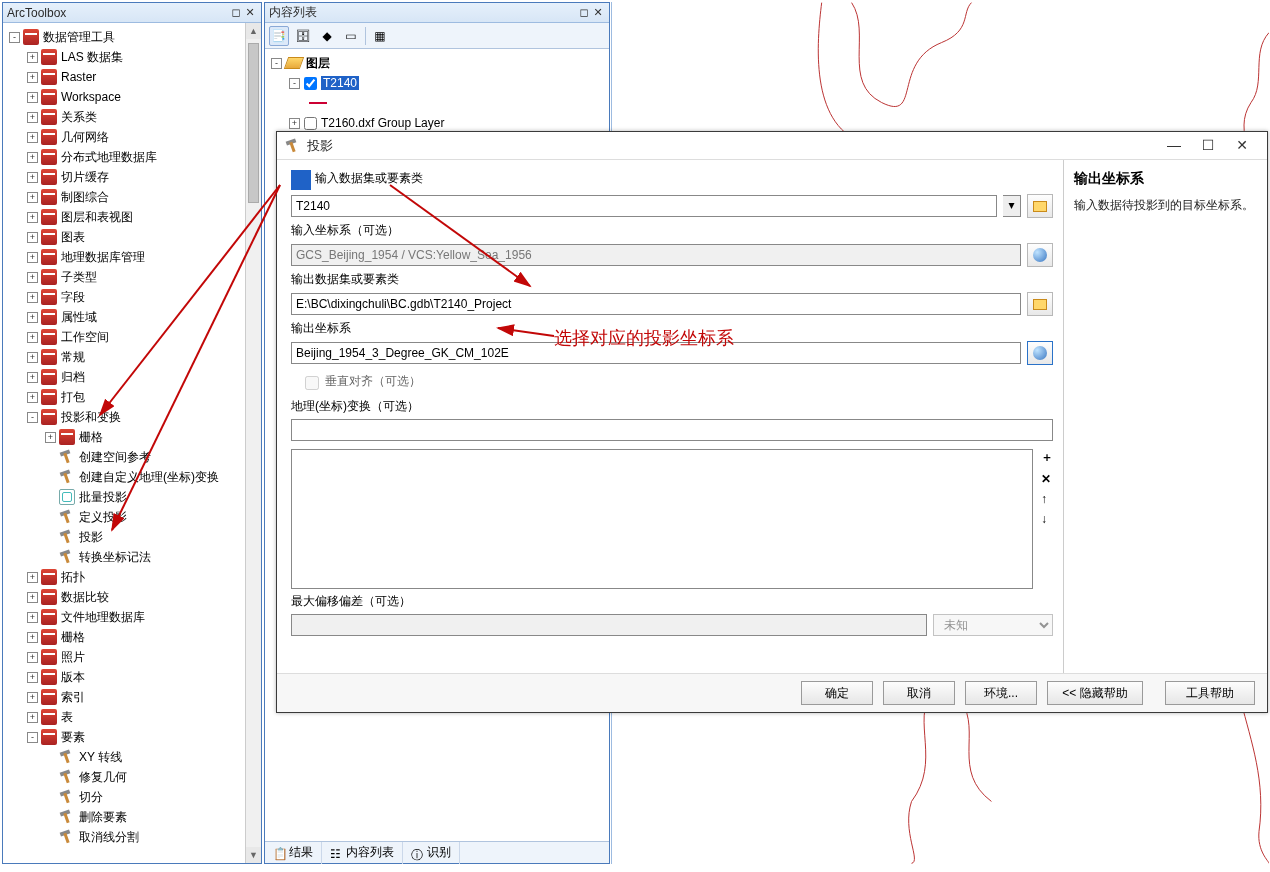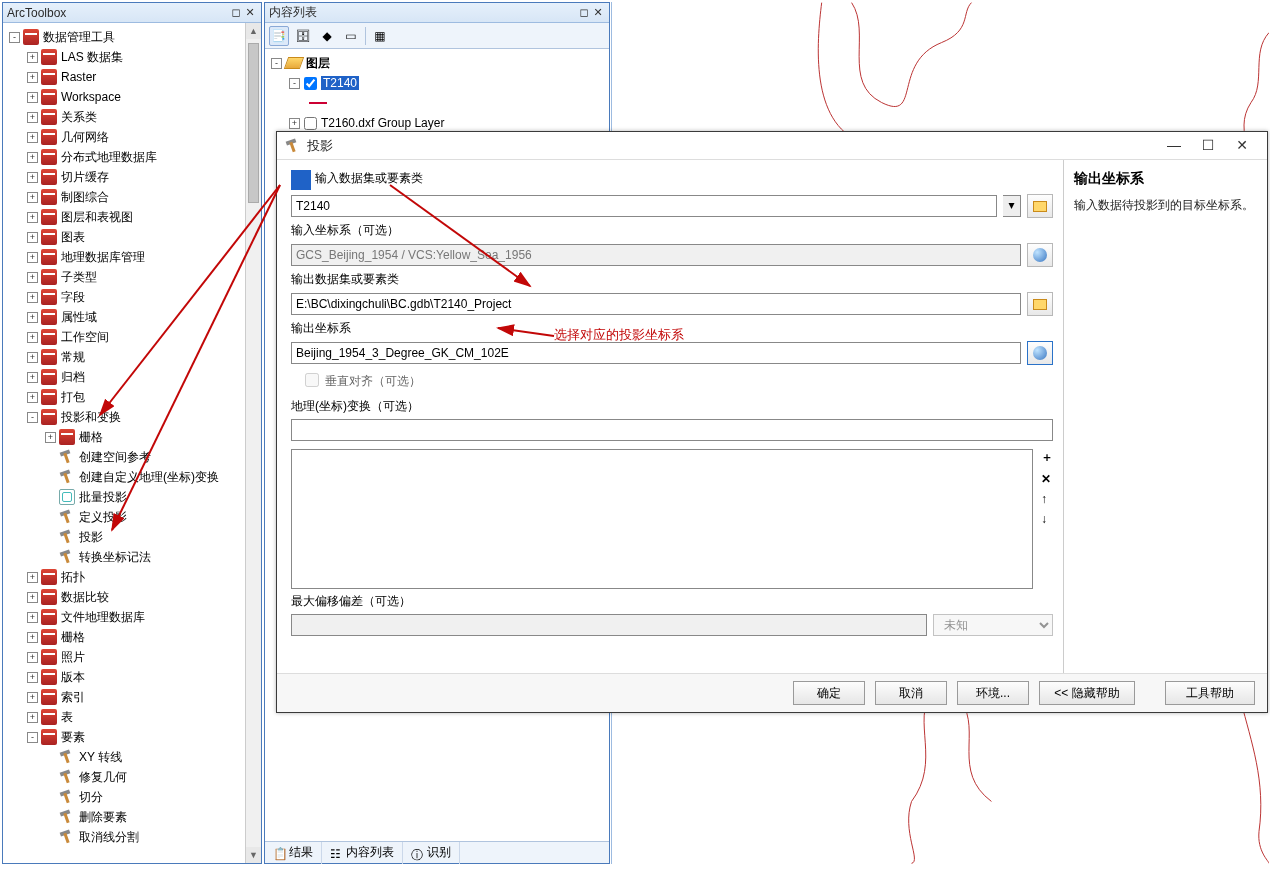--- a/index.html
+++ b/index.html
@@ -61,33 +61,33 @@
 .dlg-main{flex:1;padding:10px 10px 6px 14px;position:relative;display:flex;flex-direction:column;gap:4px;overflow:hidden;}
 .dlg-side{width:204px;border-left:1px solid #ccc;padding:10px;}
 .dlg-side h3{font-size:14px;font-weight:bold;margin-bottom:8px;}
 .dlg-side p{font-size:12px;color:#222;line-height:1.5;}
 .lbl-row{font-size:12px;color:#000;}
 .field-row{display:flex;align-items:center;gap:6px;}
 .field-row .txt{flex:1;height:22px;border:1px solid #888;padding:2px 4px;background:#fff;}
 .field-row .txt.ro{background:#f0f0f0;color:#777;}
 .field-row .dd{width:18px;height:22px;border:1px solid #888;border-left:none;background:#eee;text-align:center;line-height:18px;cursor:pointer;}
 .field-row .fbtn{width:26px;height:24px;border:1px solid #b8b8b8;background:linear-gradient(#fefefe,#e8e8e8);cursor:pointer;display:flex;align-items:center;justify-content:center;}
-.chk-row{display:flex;align-items:flex-start;gap:6px;color:#666;}
+.chk-row{display:flex;align-items:flex-end;gap:6px;color:#666;}
 .chk-row input{width:14px;height:14px;}
 .listbox{flex:1;min-height:140px;border:1px solid #888;position:relative;background:#fff;}
 .list-wrap{display:flex;gap:8px;}
 .list-wrap .listbox{flex:1;}
 .fbtncol{display:flex;flex-direction:column;gap:6px;}
 .small-combo{height:22px;border:1px solid #aaa;background:#f4f4f4;color:#666;padding:2px 6px;width:120px;}
 
 .dlg-buttons{height:38px;display:flex;align-items:center;justify-content:flex-end;gap:10px;padding:0 12px;background:#f7f7f7;}
 .dlg-btn{min-width:72px;height:24px;border:1px solid #9a9a9a;background:linear-gradient(#fdfdfd,#e6e6e6);cursor:pointer;font-size:12px;}
 
 
-.anno{position:absolute;color:#c20707;font-size:13px;font-family:"SimSun",serif;pointer-events:none;}
+.anno{position:absolute;color:#c20707;font-size:18px;font-family:"SimSun",serif;pointer-events:none;}
 svg.arrows{position:absolute;left:0;top:0;width:1270px;height:872px;pointer-events:none;}
 
 
 .folder-ico{width:14px;height:11px;background:#ffd76a;border:1px solid #c98a1a;display:inline-block;}
 .globe-ico{width:14px;height:14px;border-radius:50%;background:radial-gradient(circle at 30% 30%,#bfe3ff,#3a77c2);display:inline-block;}
 .blue-marker{width:20px;height:20px;background:#1f62c7;display:inline-block;}
 </style>
 </head>
 <body>
 
@@ -448,21 +448,21 @@
     <div class="dlg-side">
       <h3>输出坐标系</h3>
       <p>输入数据待投影到的目标坐标系。</p>
     </div>
   </div>
   <div class="dlg-buttons">
     <button class="dlg-btn">确定</button>
     <button class="dlg-btn">取消</button>
     <button class="dlg-btn">环境...</button>
     <button class="dlg-btn" style="min-width:96px">&lt;&lt; 隐藏帮助</button>
-    <button class="dlg-btn" style="min-width:90px;margin-left:20px">工具帮助</button>
+    <button class="dlg-btn" style="min-width:90px;margin-left:12px">工具帮助</button>
   </div>
 </div>
 
 <div class="anno" style="left:554px;top:326px;">选择对应的投影坐标系</div>
 
 <svg class="arrows">
   <defs>
       <marker id="ah" markerWidth="10" markerHeight="10" refX="8" refY="3" orient="auto">
         <path d="M0,0 L0,6 L9,3 z" fill="#c20707"></path>
       </marker>

